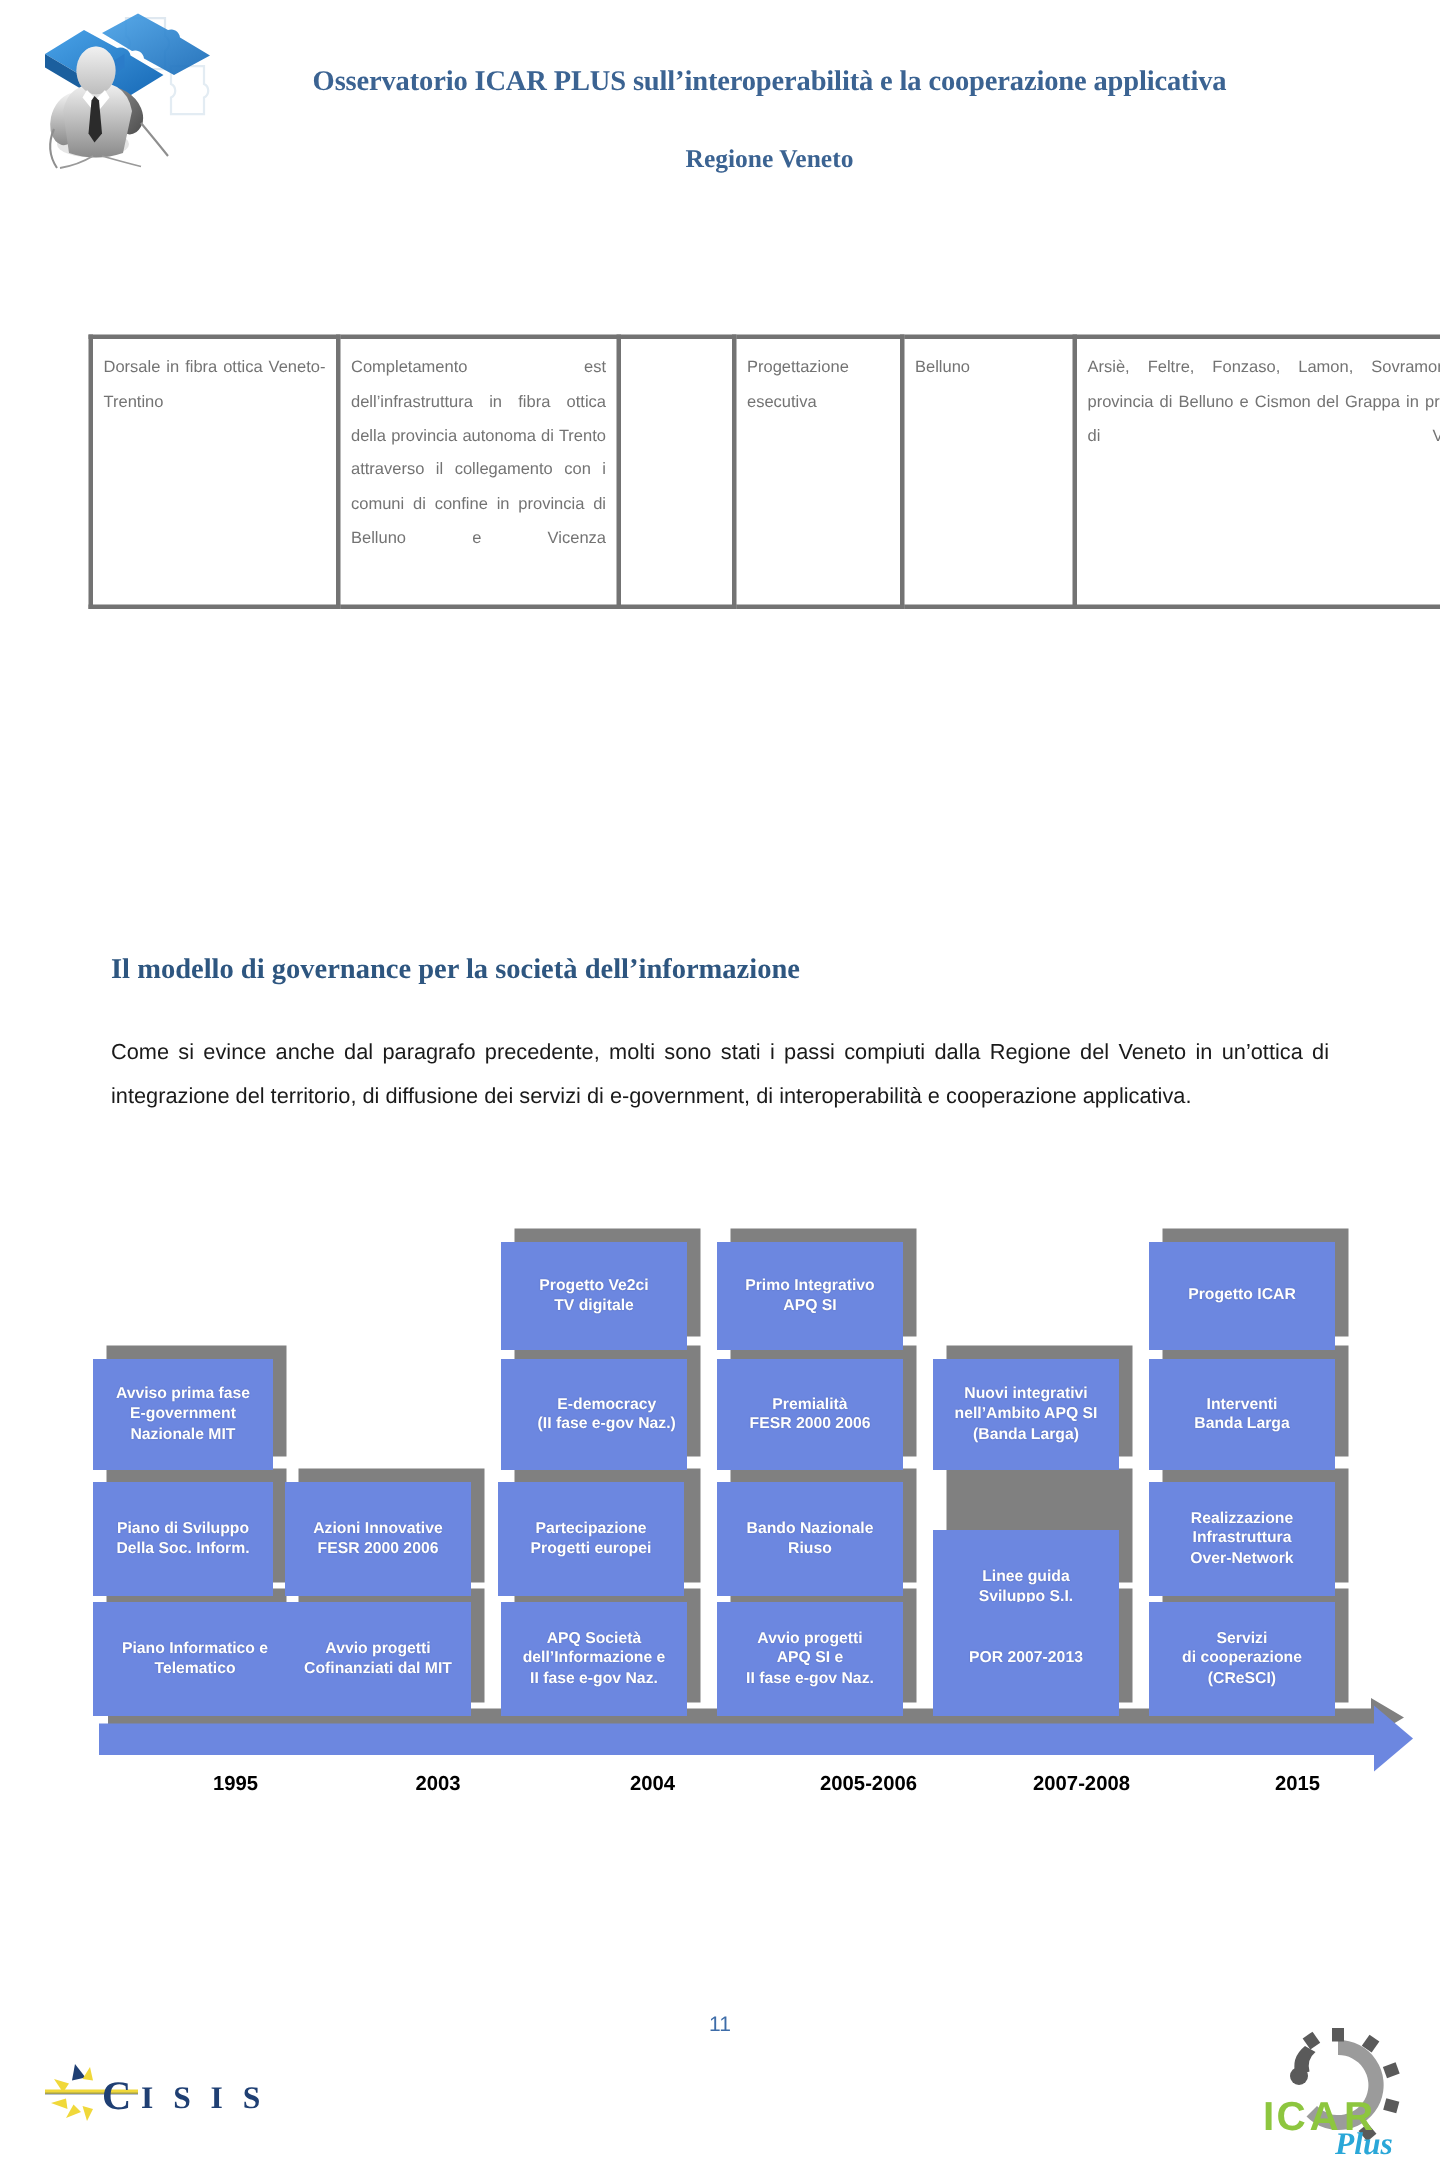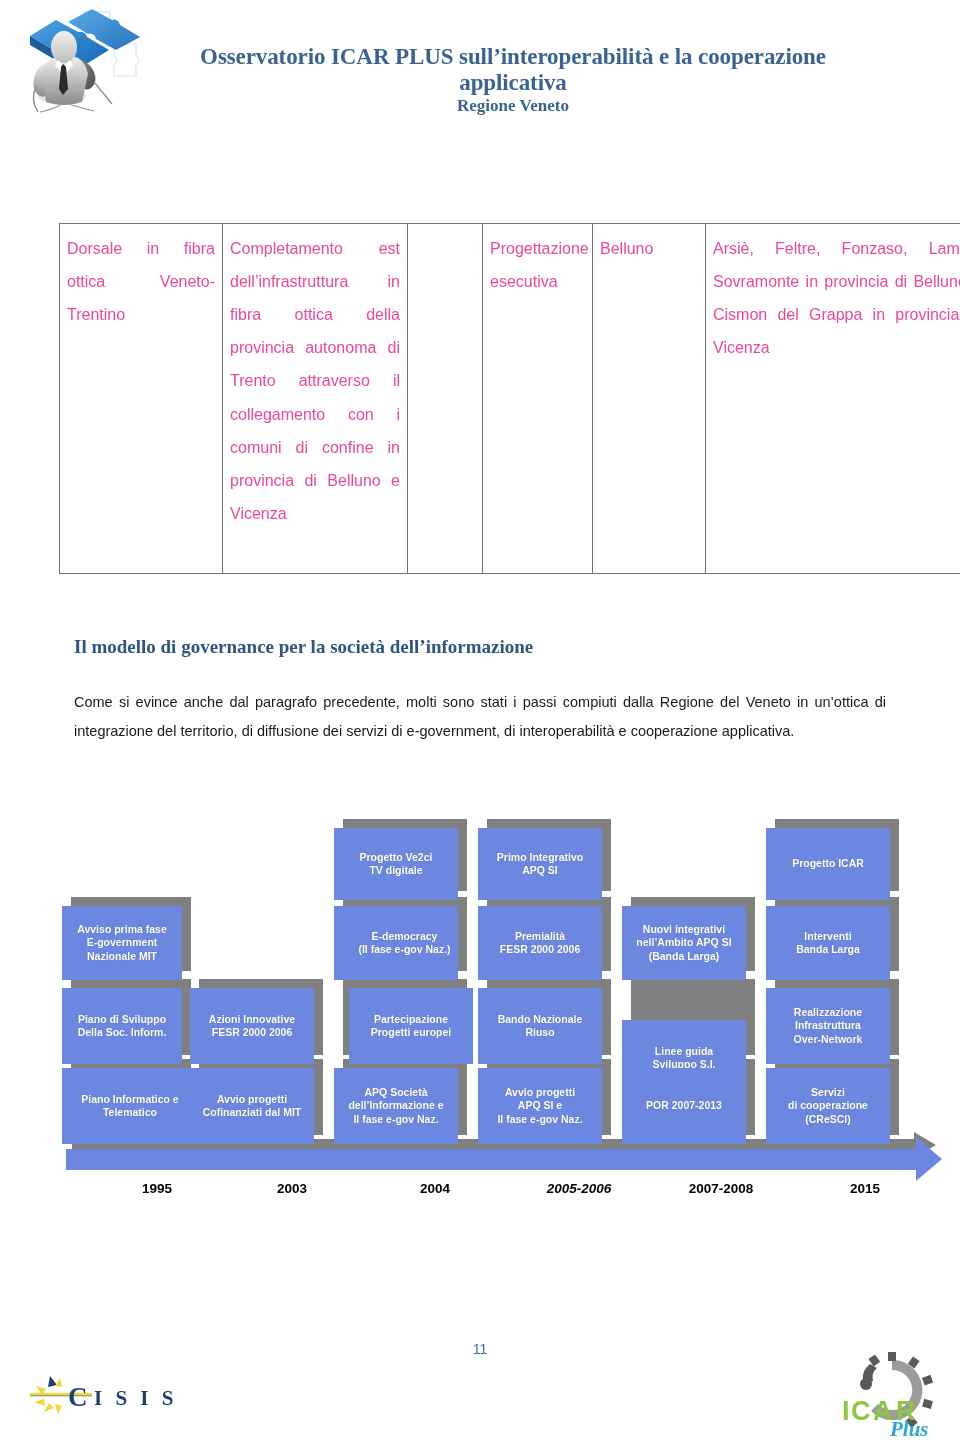--- a/index.html
+++ b/index.html
@@ -27,21 +27,21 @@
     width: 135px; height: 110px;
   }
   .header-logo svg { display: block; }
   .header-title {
     position: absolute;
     left: 168px; top: 44px;
     width: 690px;
     text-align: center;
     font-family: "Liberation Serif", serif;
     font-weight: bold;
-    font-size: 23px;
+    font-size: 19px;
     color: #3b6392;
     letter-spacing: -0.1px;
   }
   .header-subtitle {
     position: absolute;
     left: 168px; top: 96px;
     width: 690px;
     text-align: center;
     font-family: "Liberation Serif", serif;
     font-weight: bold;
@@ -51,26 +51,26 @@
 
   
   .doc-table {
     position: absolute;
     left: 59px; top: 223px;
     width: 840px;
     border-collapse: collapse;
     table-layout: fixed;
   }
   .doc-table td {
-    border: 1px solid #737373;
+    border: 3px solid #737373;
     vertical-align: top;
     padding: 8px 7px 10px 7px;
-    font-size: 16px;
+    font-size: 11px;
     line-height: 2.07;
-    color: #ec4899;
+    color: #737373;
     text-align: justify;
     text-justify: inter-word;
     font-family: "Liberation Sans", sans-serif;
   }
   .doc-table td.c1 { width: 148px; }
   .doc-table td.c2 { width: 170px; }
   .doc-table td.c3 { width: 60px; }
   .doc-table td.c4 { width: 95px; }
   .doc-table td.c5 { width: 98px; }
   .doc-table td.c6 { width: 269px; }
@@ -306,21 +306,21 @@
       </div>
       <div class="dg-shadow" style="left: 9px; top: 173px; width: 120px; height: 76px;"></div>
       <div class="dg-box" style="left: 0px; top: 182px; width: 120px; height: 76px;">
         <span>Piano di Sviluppo<br>Della Soc. Inform.</span>
       </div>
       <div class="dg-shadow" style="left: 137px; top: 173px; width: 124px; height: 76px;"></div>
       <div class="dg-box" style="left: 128px; top: 182px; width: 124px; height: 76px;">
         <span>Azioni Innovative<br>FESR 2000 2006</span>
       </div>
       <div class="dg-shadow" style="left: 281px; top: 173px; width: 124px; height: 76px;"></div>
-      <div class="dg-box" style="left: 287px; top: 182px; width: 124px; height: 76px;">
+      <div class="dg-box" style="left: 270px; top: 182px; width: 124px; height: 76px;">
         <span>Partecipazione<br>Progetti europei</span>
       </div>
       <div class="dg-shadow" style="left: 425px; top: 173px; width: 124px; height: 76px;"></div>
       <div class="dg-box" style="left: 416px; top: 182px; width: 124px; height: 76px;">
         <span>Bando Nazionale<br>Riuso</span>
       </div>
       <div class="dg-shadow" style="left: 569px; top: 173px; width: 124px; height: 76px;"></div>
       <div class="dg-box" style="left: 560px; top: 182px; width: 124px; height: 76px; margin-top: 32px;">
         <span>Linee guida<br>Sviluppo S.I.</span>
       </div>
@@ -356,21 +356,21 @@
 
   <div class="tl-shadow"></div>
   <div class="tl-shadow-head"></div>
   <div class="tl-bar"></div>
   <div class="tl-head"></div>
 
   <div id="dg-labels">
       <div class="tl-label" style="left: 40px;">1995</div>
       <div class="tl-label" style="left: 175px;">2003</div>
       <div class="tl-label" style="left: 318px;">2004</div>
-      <div class="tl-label" style="left: 462px; font-style: italic;">2005-2006</div>
+      <div class="tl-label" style="left: 462px;">2005-2006</div>
       <div class="tl-label" style="left: 604px;">2007-2008</div>
       <div class="tl-label" style="left: 748px;">2015</div>
     </div>
 </div>
 
 <div class="page-number">11</div>
 
 <div class="footer-left-logo">
   <svg width="180" height="62" viewBox="0 0 180 62">
     <g>

